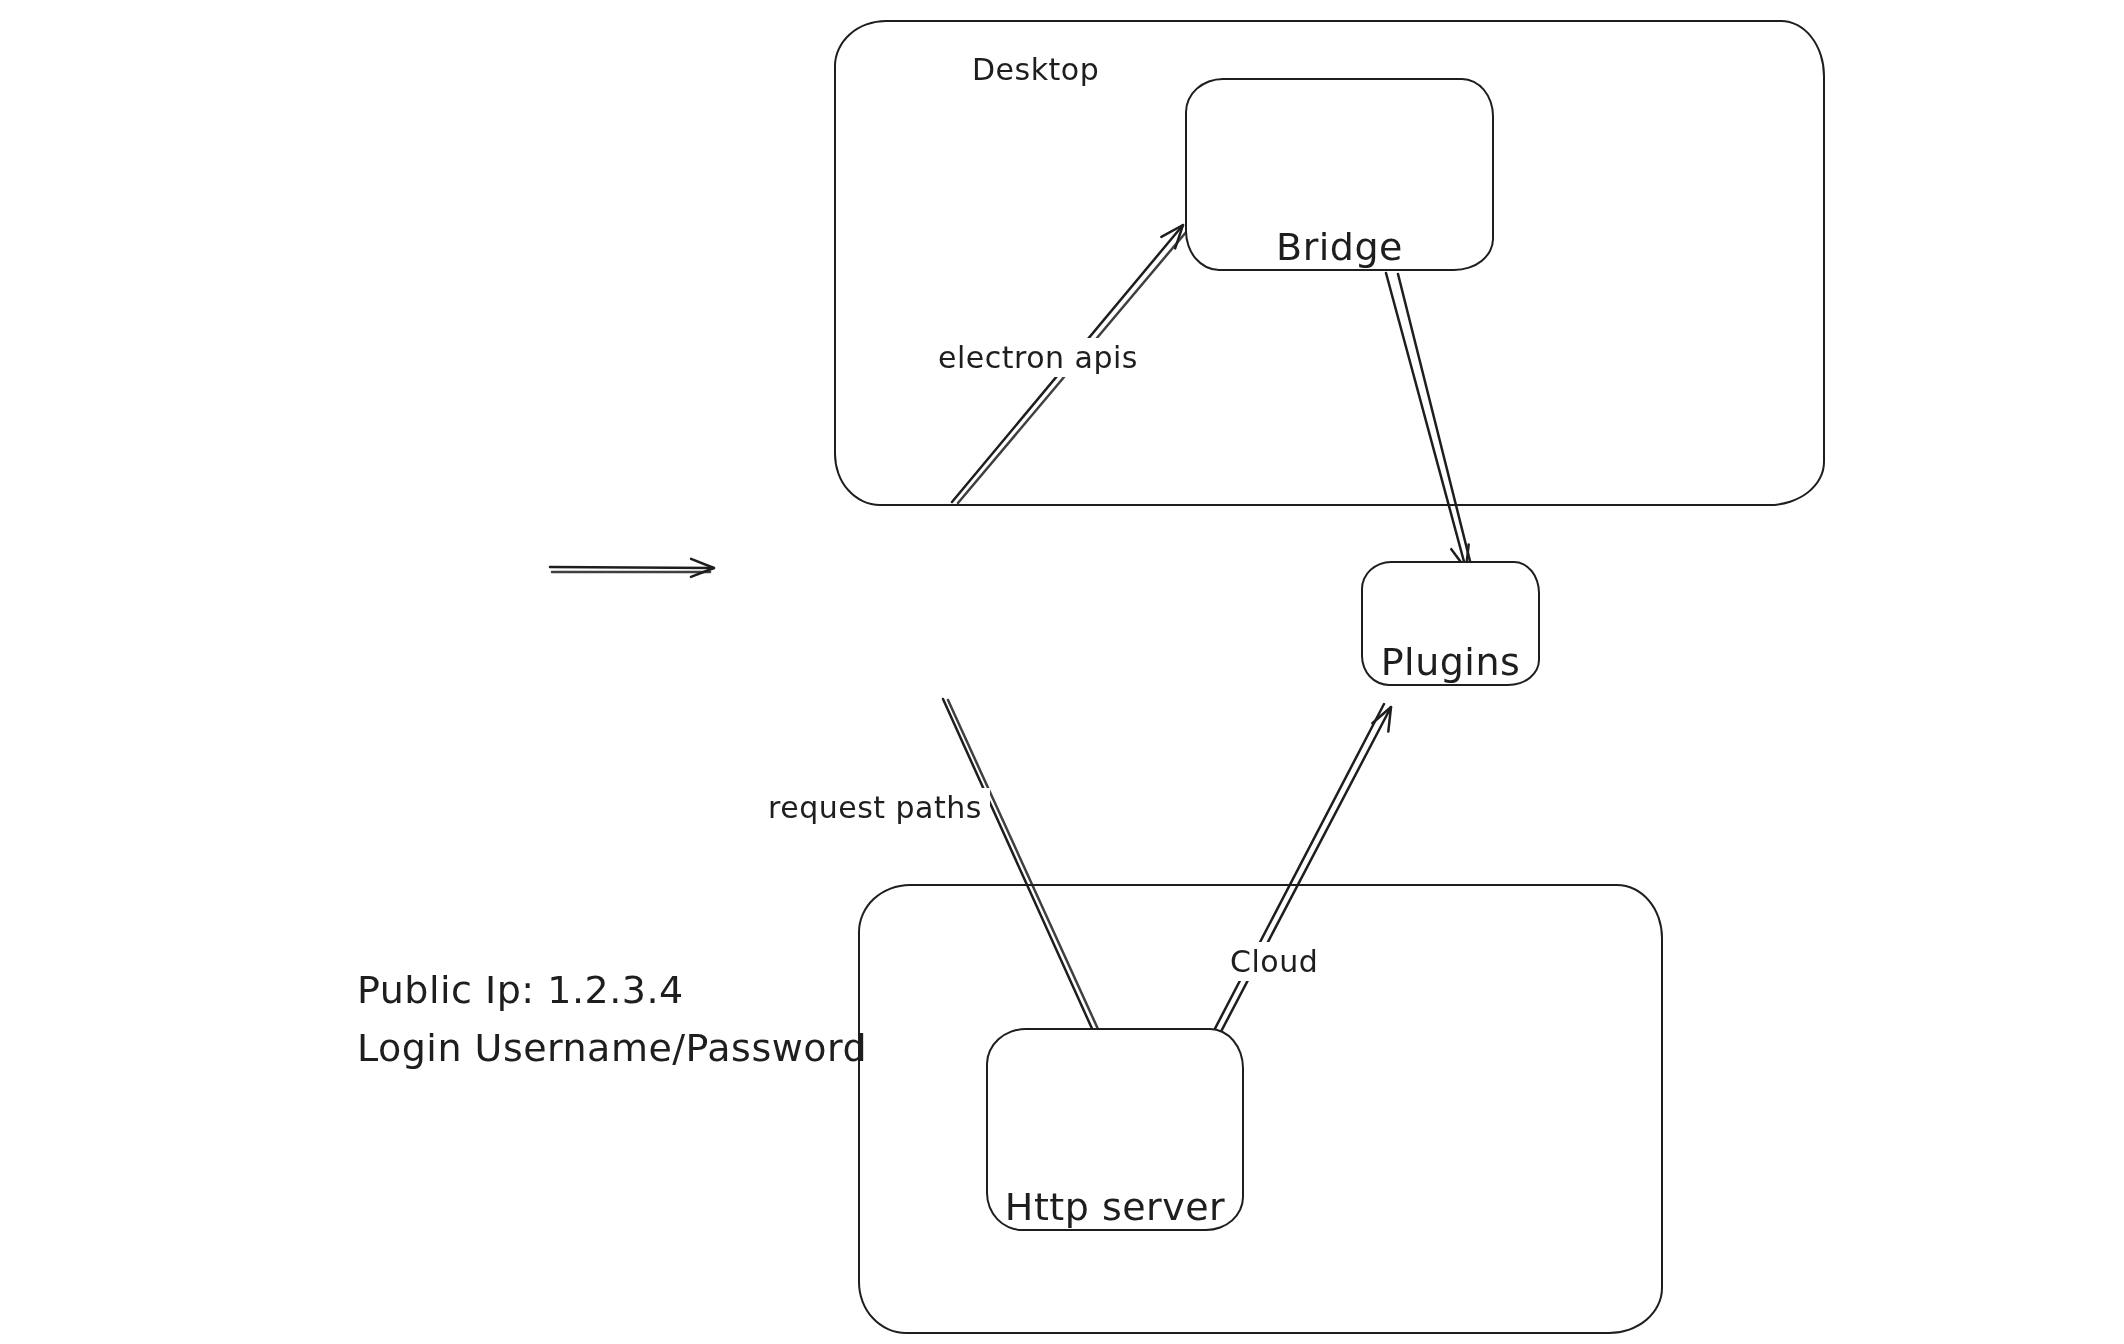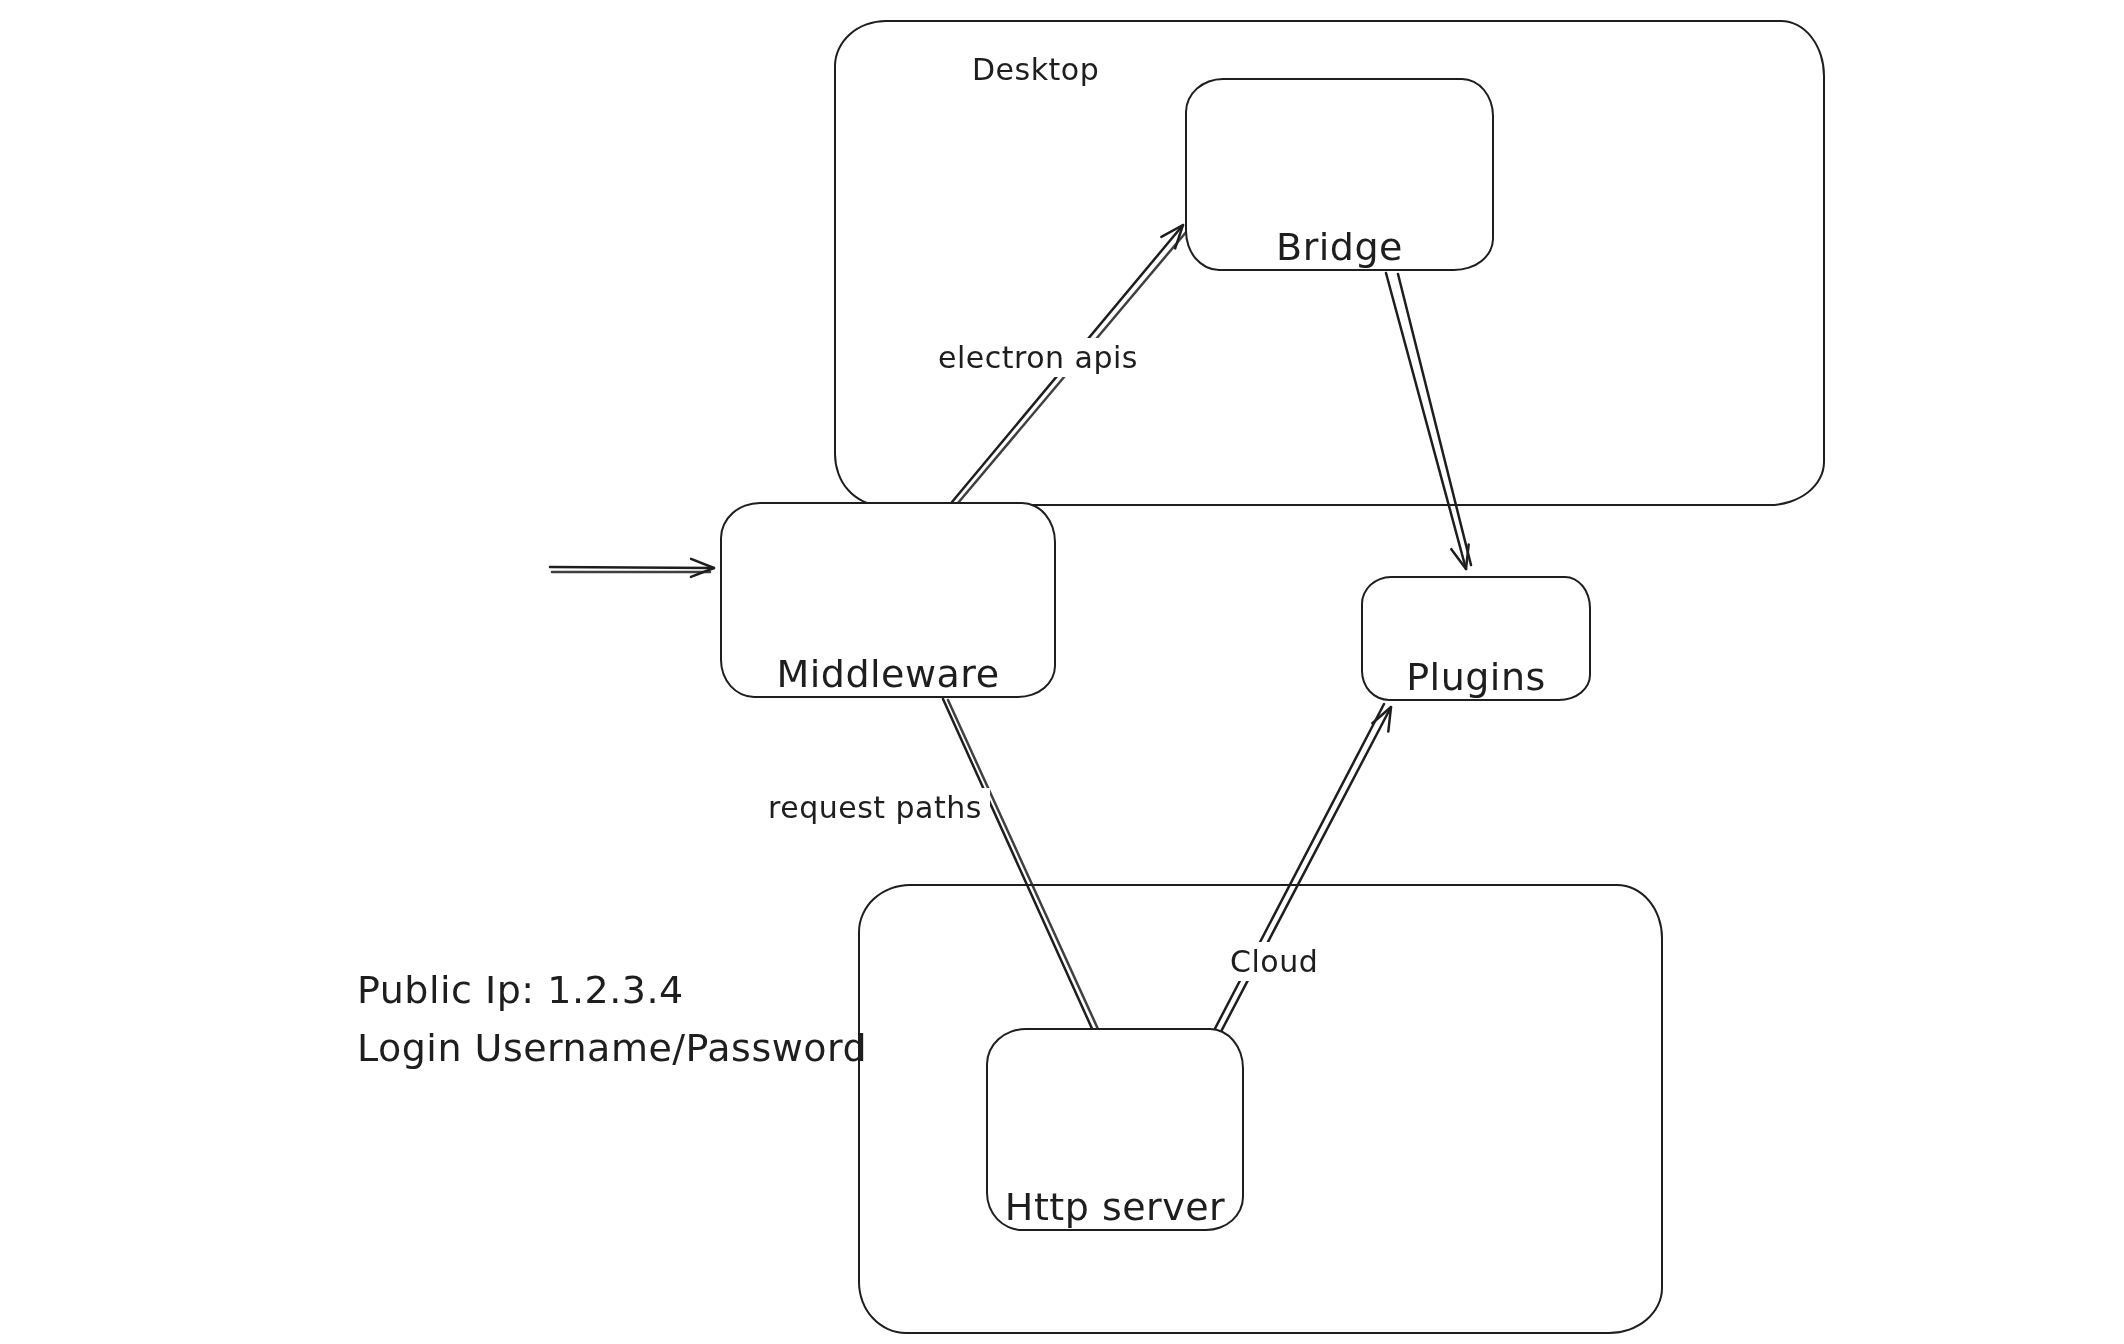--- a/index.html
+++ b/index.html
@@ -42,21 +42,21 @@
     border: 2.5px solid #1e1e1e;
     background: #ffffff;
     display: flex; align-items: flex-end; justify-content: center;
     font-size: 38px;
     z-index: 3;
     letter-spacing: 0.5px;
   }
   #node-jan-web     { left: 245px;  top: 480px;  width: 305px; height: 176px; border-radius: 36px 30px 34px 32px / 32px 34px 30px 36px; }
   #node-middleware  { left: 720px;  top: 502px;  width: 336px; height: 196px; border-radius: 40px 34px 38px 34px / 36px 40px 32px 38px; }
   #node-bridge      { left: 1185px; top: 78px;   width: 309px; height: 193px; border-radius: 38px 32px 40px 34px / 34px 38px 32px 40px; }
-  #node-plugins     { left: 1361px; top: 576px;  width: 230px; height: 125px; border-radius: 30px 26px 32px 28px / 28px 32px 26px 30px; }
+  #node-plugins     { left: 1361px; top: 561px;  width: 179px; height: 125px; border-radius: 30px 26px 32px 28px / 28px 32px 26px 30px; }
   #node-http-server { left: 986px;  top: 1028px; width: 258px; height: 203px; border-radius: 40px 34px 38px 36px / 36px 40px 34px 38px; }
   
   .label {
     position: absolute;
     z-index: 4;
     font-size: 30px;
     white-space: nowrap;
     letter-spacing: 0.5px;
   }
   .edge-label, .container-inner-label {
@@ -111,23 +111,20 @@
       <line x1="948" y1="700" x2="1113" y2="1062" opacity="0.85"></line>
     </g>
 
     <g stroke="#1e1e1e" stroke-width="2.5" stroke-linecap="round" fill="none">
       <line x1="1203" y1="1066" x2="1391" y2="707" marker-end="url(#arrow)"></line>
       <line x1="1195" y1="1067" x2="1384" y2="704"></line>
     </g>
   </svg>
 
 
-  <div class="node" id="node-middleware">
-    <span>Middleware</span>
-  </div>
 
   <div class="node" id="node-bridge">
     <span>Bridge</span>
   </div>
 
   <div class="node" id="node-plugins">
     <span>Plugins</span>
   </div>
 
   <div class="node" id="node-http-server">

